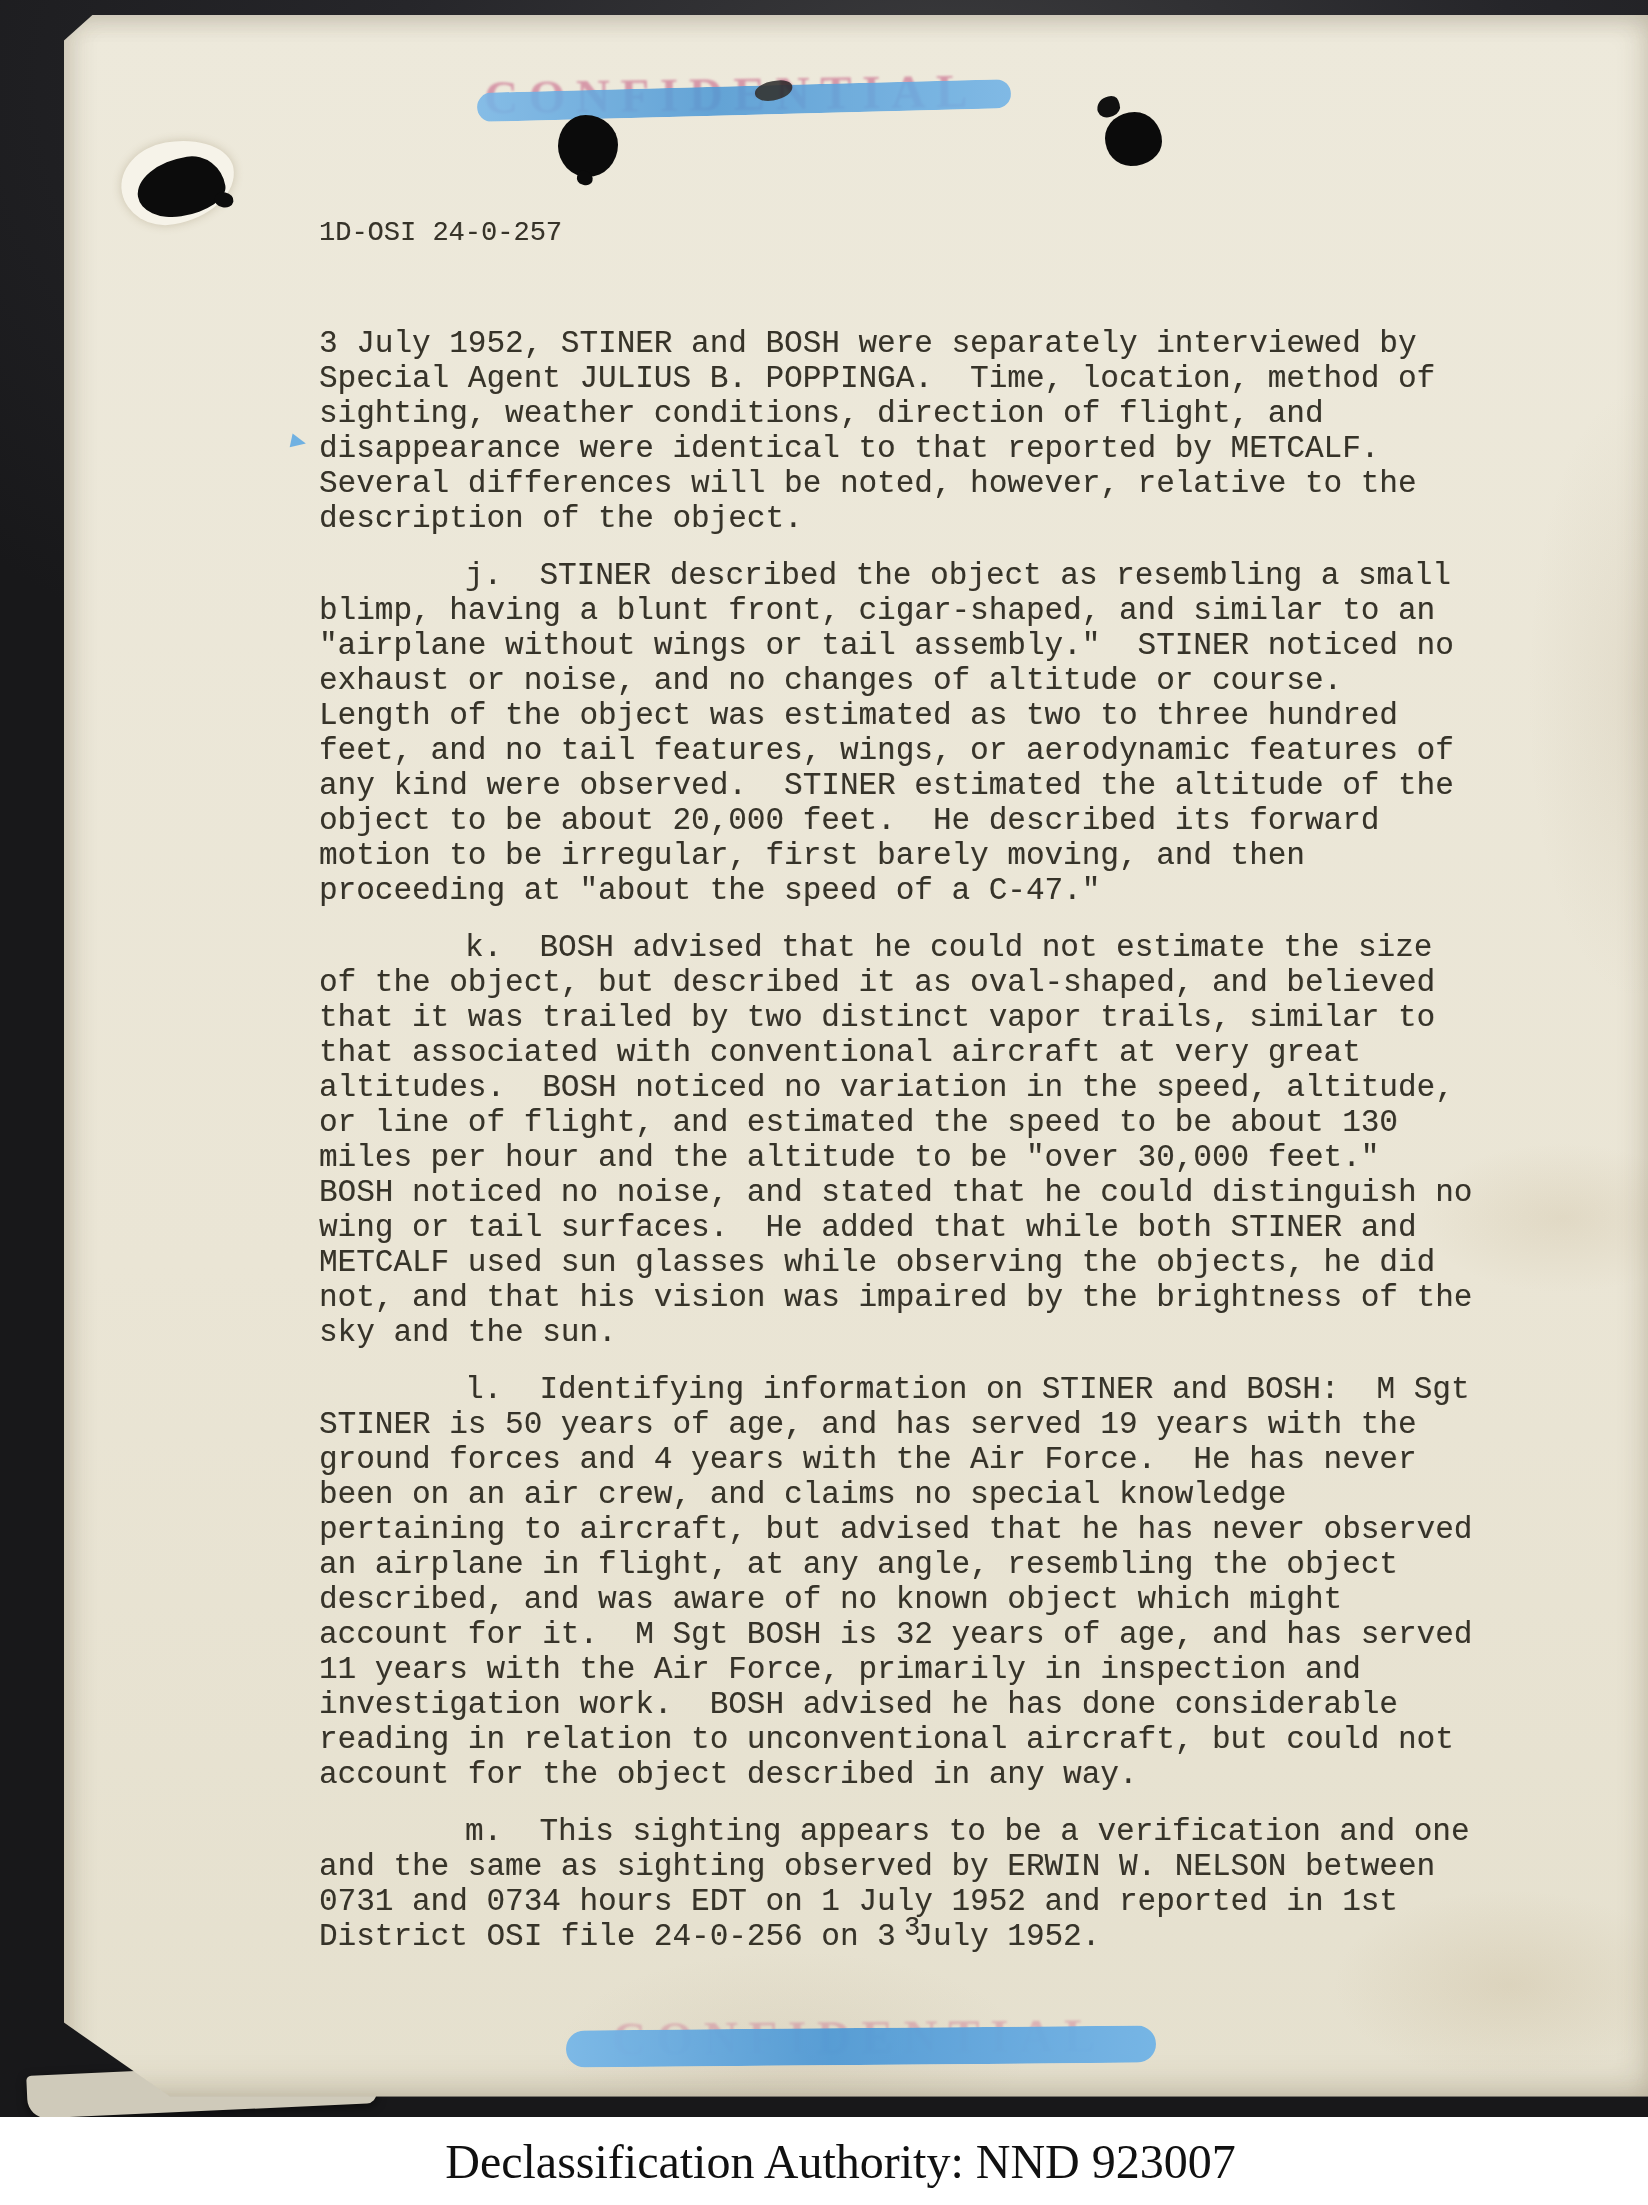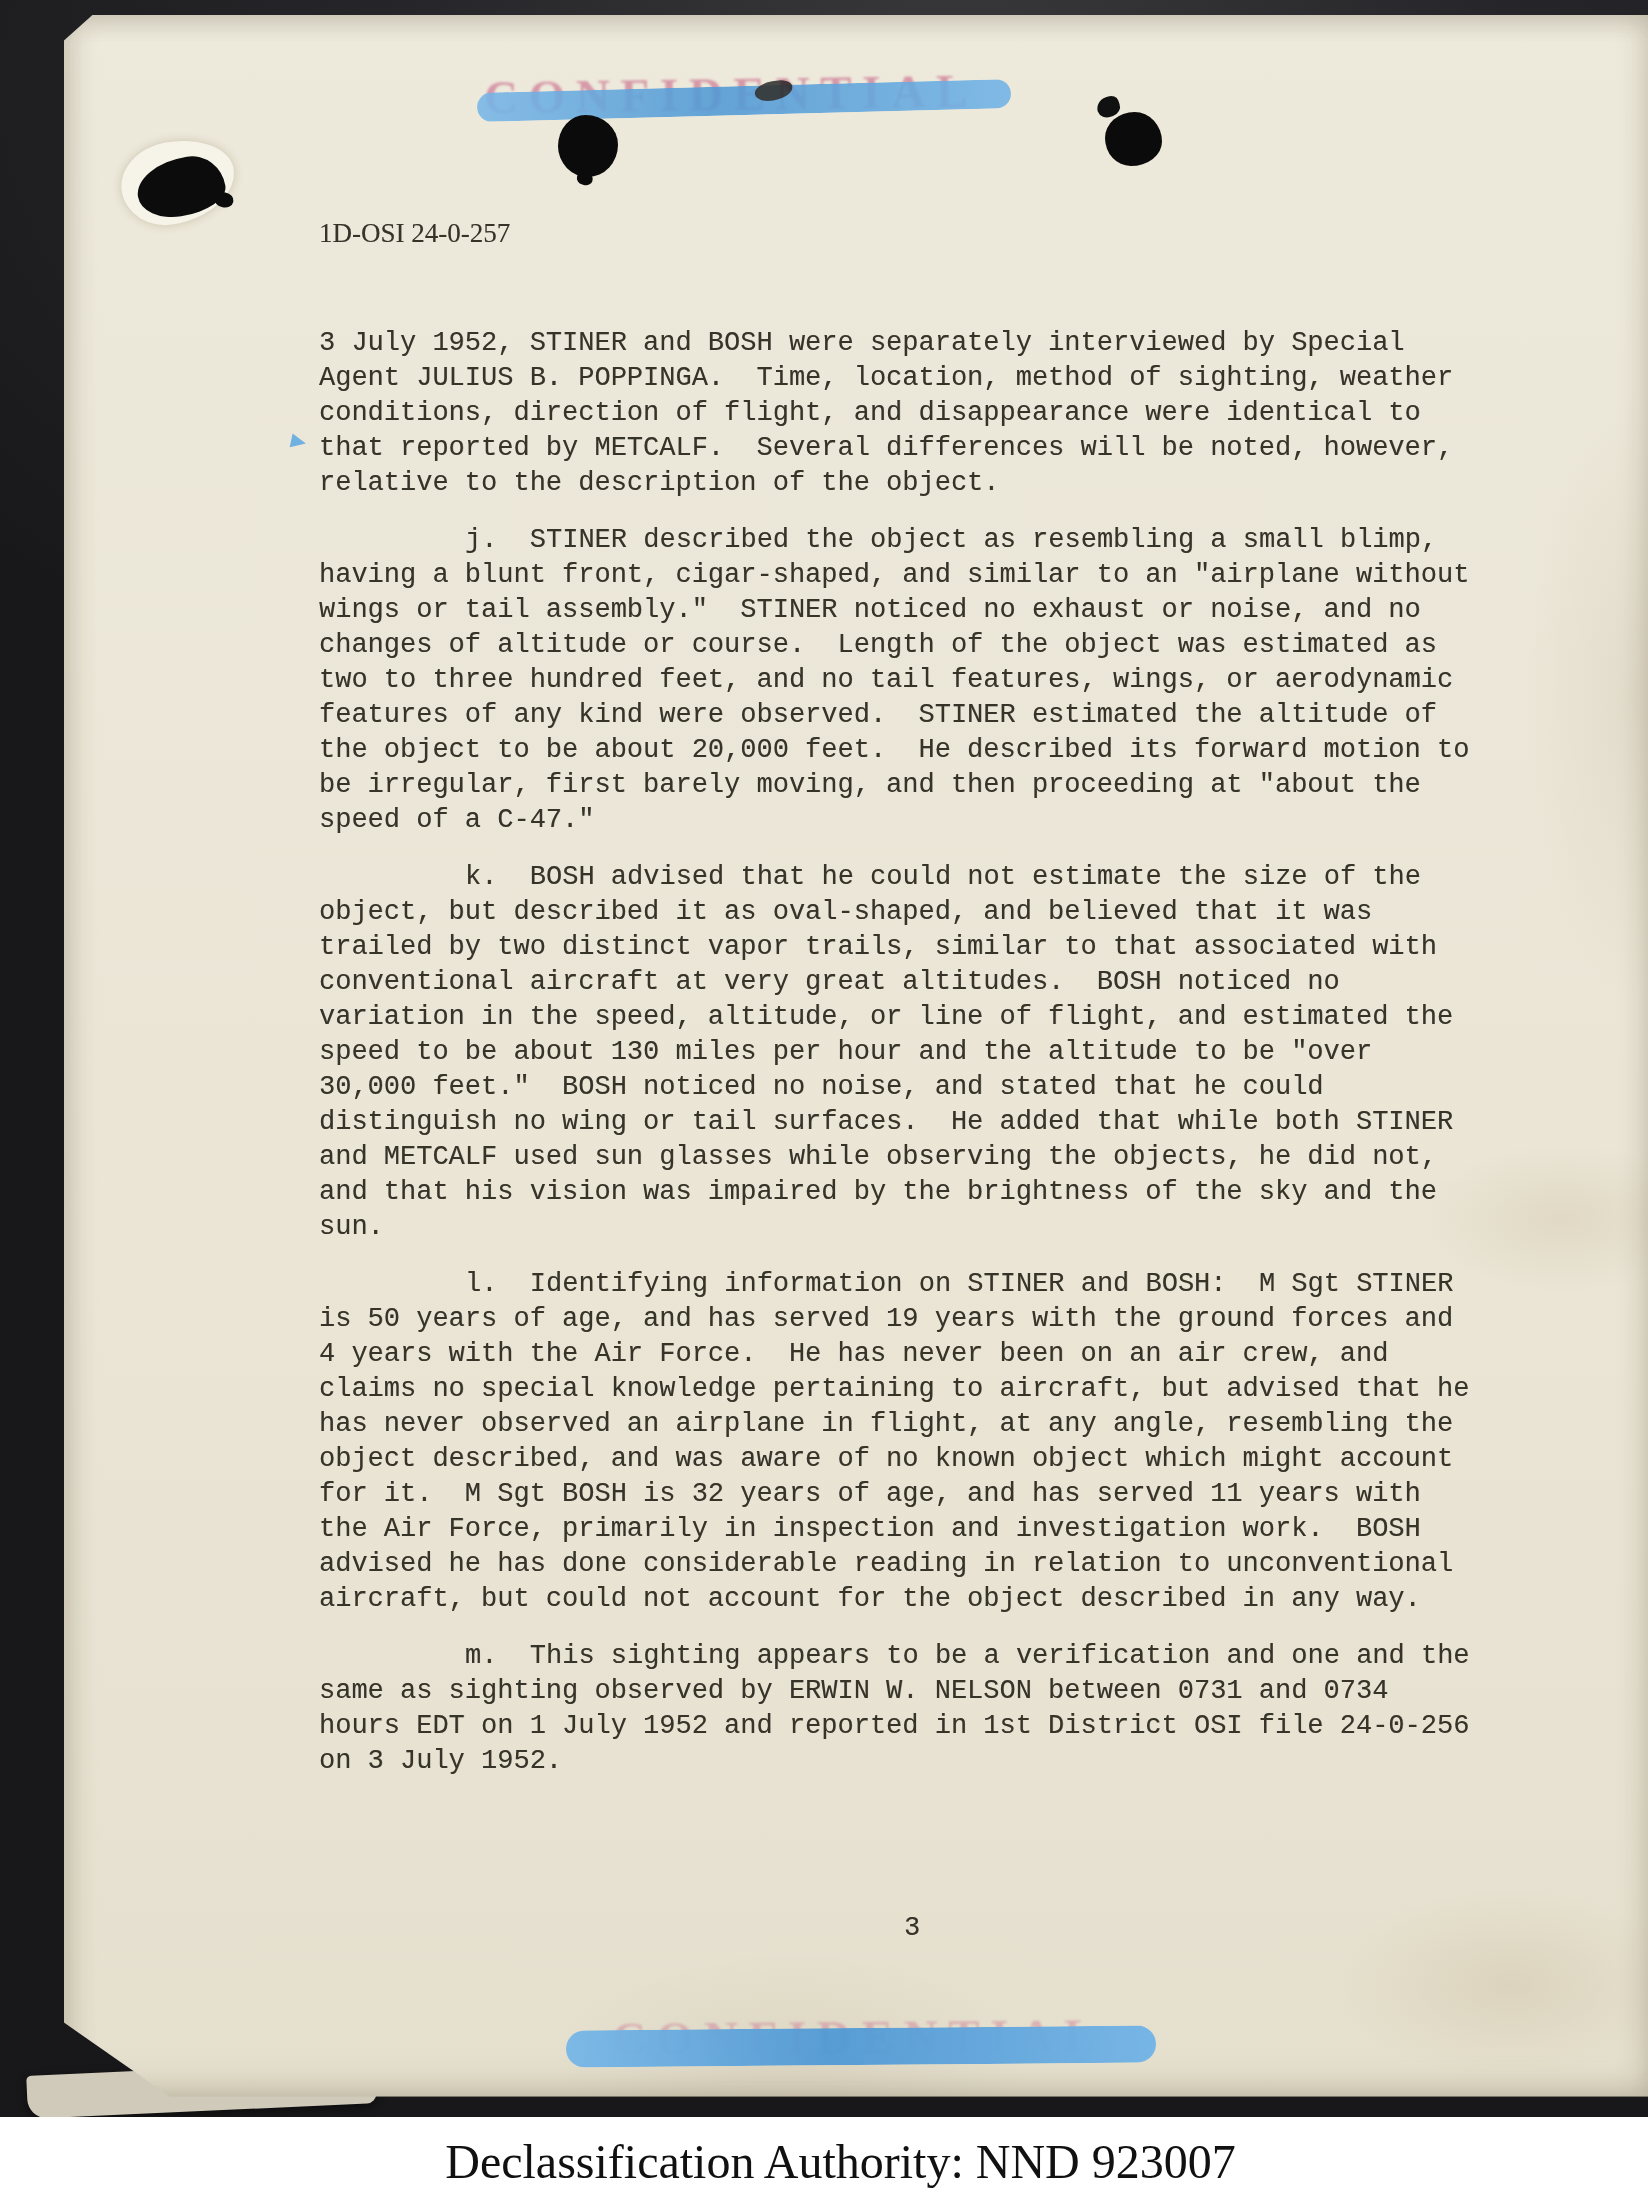--- a/index.html
+++ b/index.html
@@ -73,26 +73,26 @@
     background:#0c0c0c; border-radius:62% 38% 55% 45% / 55% 60% 40% 45%; transform:rotate(-9deg); }
   .ink-blob::after { content:""; position:absolute; right:-6.8px; bottom:2.9px; width:19.4px; height:14.6px;
     background:#0c0c0c; border-radius:50%; transform:rotate(20deg); }
   
   .pen-mark { position:absolute; left:227px; top:420px; width:0; height:0;
     border-top:7.3px solid transparent; border-bottom:7.3px solid transparent;
     border-left:15.5px solid var(--marker-blue,#5aa7e3); transform:rotate(12deg); opacity:.85; }
   
   .ref {
     position:absolute; left:255px; top:203px;
-    font-family:Liberation Serif, serif; font-size:27px;
+    font-family:Liberation Mono, monospace; font-size:27px;
     color:var(--ink,#363329); text-shadow:0.3px 0.4px 0.5px rgba(55,50,40,.35);
   }
   .body-text {
     position:absolute; left:255px; top:311px; width:1164px;
-    font-family:"Liberation Mono", monospace; font-size:27px; line-height:35px;
+    font-family:"Liberation Mono", monospace; font-size:31px; line-height:35px;
     color:var(--ink,#363329);
   }
   .para {
     white-space:pre-wrap; margin:0 0 22px 0;
     text-shadow:0.3px 0.4px 0.5px rgba(55,50,40,.35);
   }
   .para.lettered { text-indent:146px; }
   .pagenum {
     position:absolute; left:840px; top:1898px;
     font-family:"Liberation Mono", monospace; font-size:27px;

